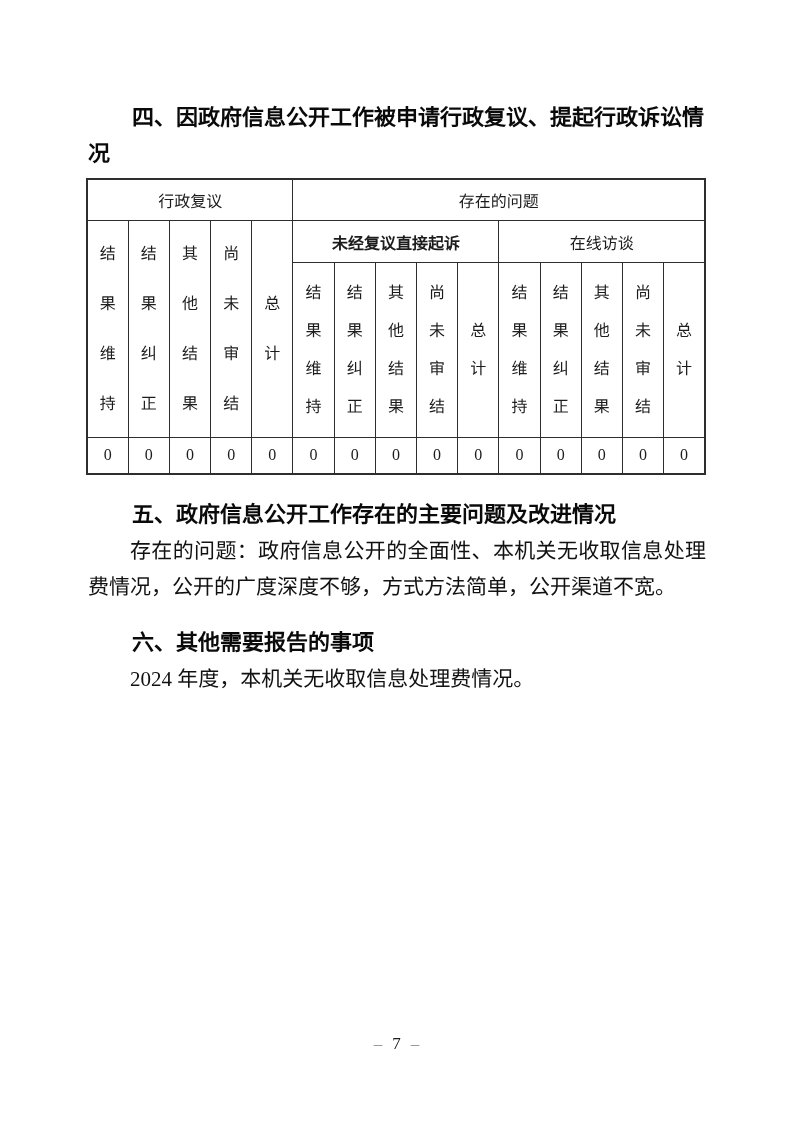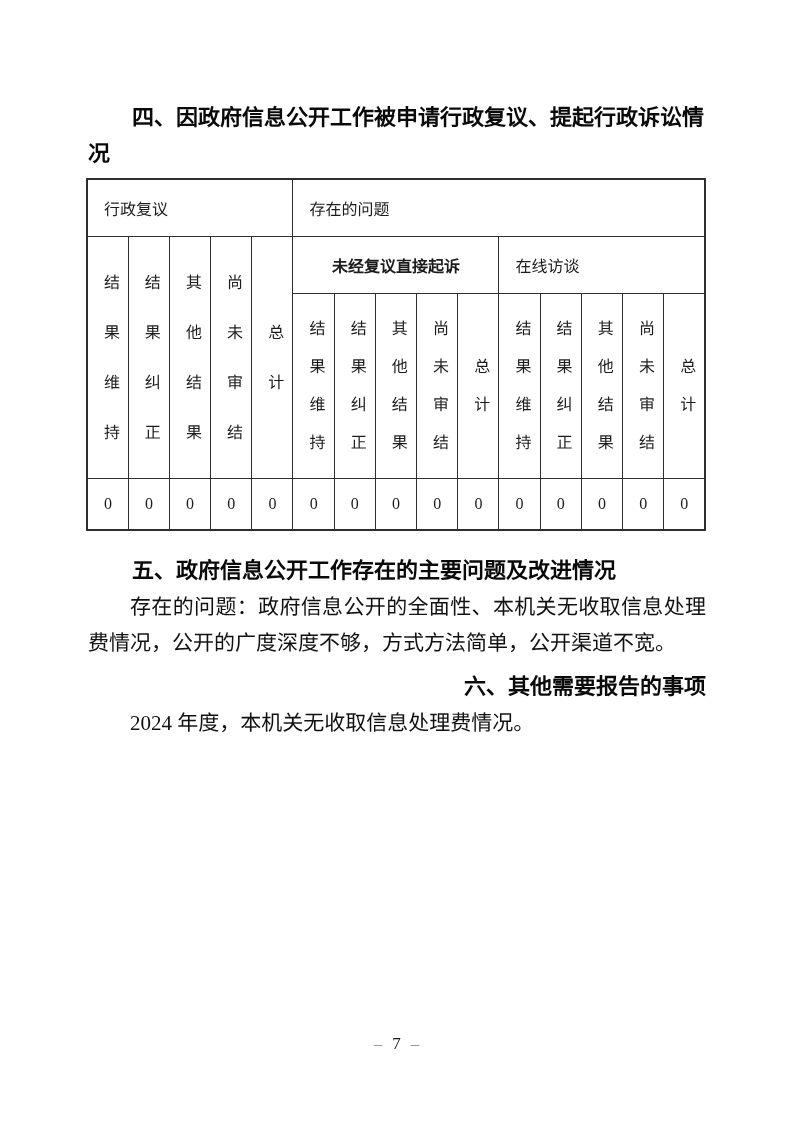--- a/index.html
+++ b/index.html
@@ -18,43 +18,44 @@
   .heading {
     font-family: "Liberation Sans", "DejaVu Sans", sans-serif;
     font-weight: bold;
     font-size: 22px;
     line-height: 36px;
     text-indent: 2em;
     margin: 0;
     color: #0a0a0a;
   }
   .sec-heading { margin-top: 22px; }
-  .sec-heading--six { margin-top: 8px; text-align: right; }
+  .sec-heading--six { margin-top: 20px; }
 
   .para {
     font-size: 21px;
     line-height: 36px;
     text-indent: 2em;
     text-align: justify;
     margin: 0;
     color: #111;
   }
 
   
   table.report {
     border-collapse: collapse;
     table-layout: fixed;
     width: 620px;
     margin: 6px 0 0 -2px;
     border: 2px solid #2e2e2e;
   }
   table.report td {
     border: 1px solid #2e2e2e;
+    text-align: center;
     vertical-align: middle;
-    padding: 16px;
+    padding: 8px;
     font-size: 16px;
     color: #1c1c1c;
   }
   tr.row-groups     { height: 37px; }
   tr.row-subgroups  { height: 39px; }
   tr.row-leaf       { height: 78px; }
   tr.row-values     { height: 36px; }
 
   td.grp {
     text-align: left;

